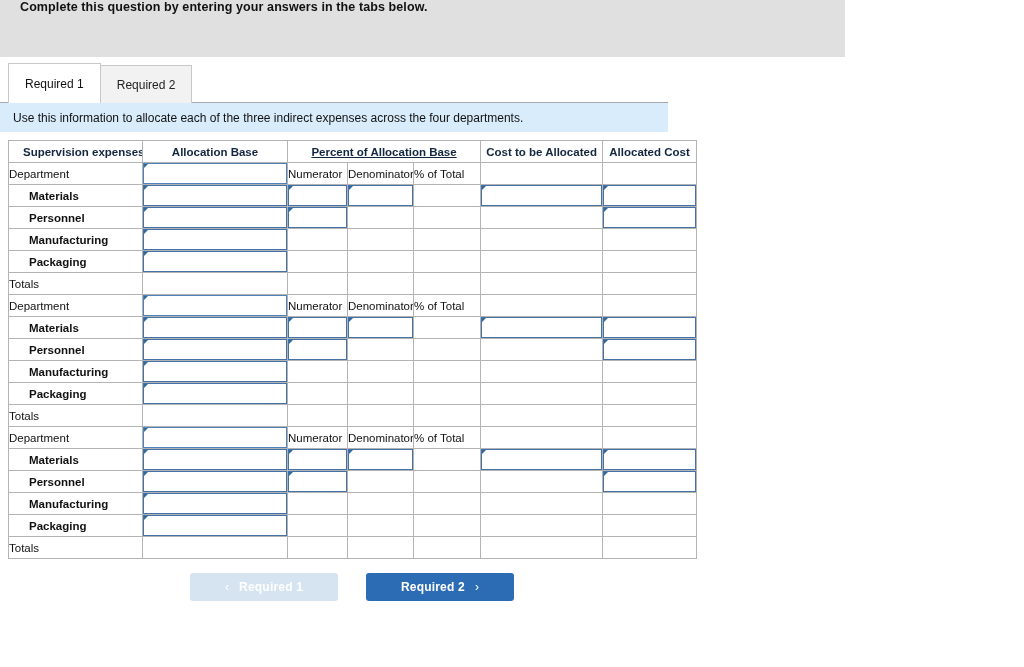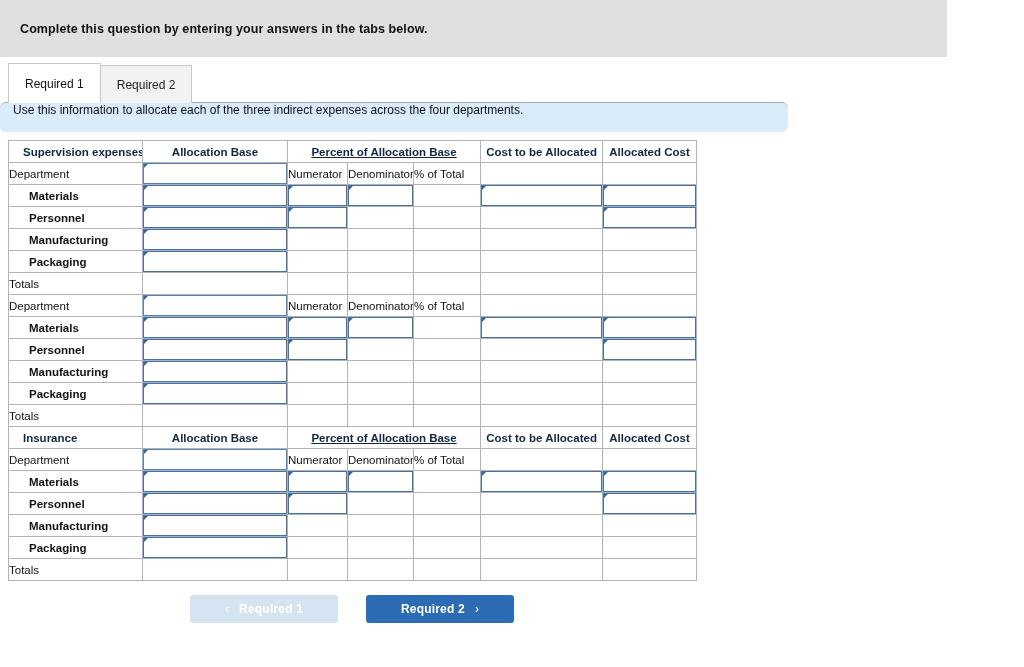--- a/index.html
+++ b/index.html
@@ -11,26 +11,26 @@
     width: 1024px;
     height: 667px;
     font-family: "Liberation Sans", sans-serif;
     font-size: 12px;
     color: #1a1a1a;
     overflow: hidden;
   }
 
   
   .question-banner {
-    width: 947px;
+    width: 845px;
     height: 57px;
     background: #e0e0e0;
     box-sizing: border-box;
     display: flex;
-    align-items: center;
+    align-items: flex-start;
     padding-left: 20px;
   }
   .question-banner-text {
     font-size: 12.5px;
     font-weight: bold;
     color: #111111;
     letter-spacing: 0.1px;
   }
 
   
@@ -62,28 +62,28 @@
     background: #ffffff;
     color: #111;
     z-index: 3;
     top: 1px;
     height: 40px;
   }
   .tab + .tab { margin-left: -1px; }
 
   
   .info-bar {
-    width: 788px;
+    width: 668px;
     height: 30px;
     box-sizing: border-box;
     background: #d9ecfb;
     border-top: 1px solid #a9a9a9;
     display: flex;
+    align-items: center;
     padding-left: 13px;
-    border-radius: 6px;
   }
   .info-bar-text {
     font-size: 12px;
     color: #111;
   }
 
   
   .sheet-wrap {
     margin-top: 8px;
     padding-left: 8px;
@@ -414,27 +414,20 @@
       <tr>
         <td class="rowlabel">Totals</td>
         <td></td>
         <td></td>
         <td></td>
         <td></td>
         <td></td>
         <td></td>
       </tr>
 
-      <tr>
-        <td class="hdr left">Insurance</td>
-        <td class="hdr">Allocation Base</td>
-        <td class="hdr" colspan="3"><span class="ul">Percent of Allocation Base</span></td>
-        <td class="hdr">Cost to be Allocated</td>
-        <td class="hdr">Allocated Cost</td>
-      </tr>
 
       <tr>
         <td class="rowlabel">Department</td>
         <td>
             <div class="cellbox"></div>
           </td>
         <td class="subhdr">Numerator</td>
         <td class="subhdr">Denominator</td>
         <td class="subhdr">% of Total</td>
         <td></td>

